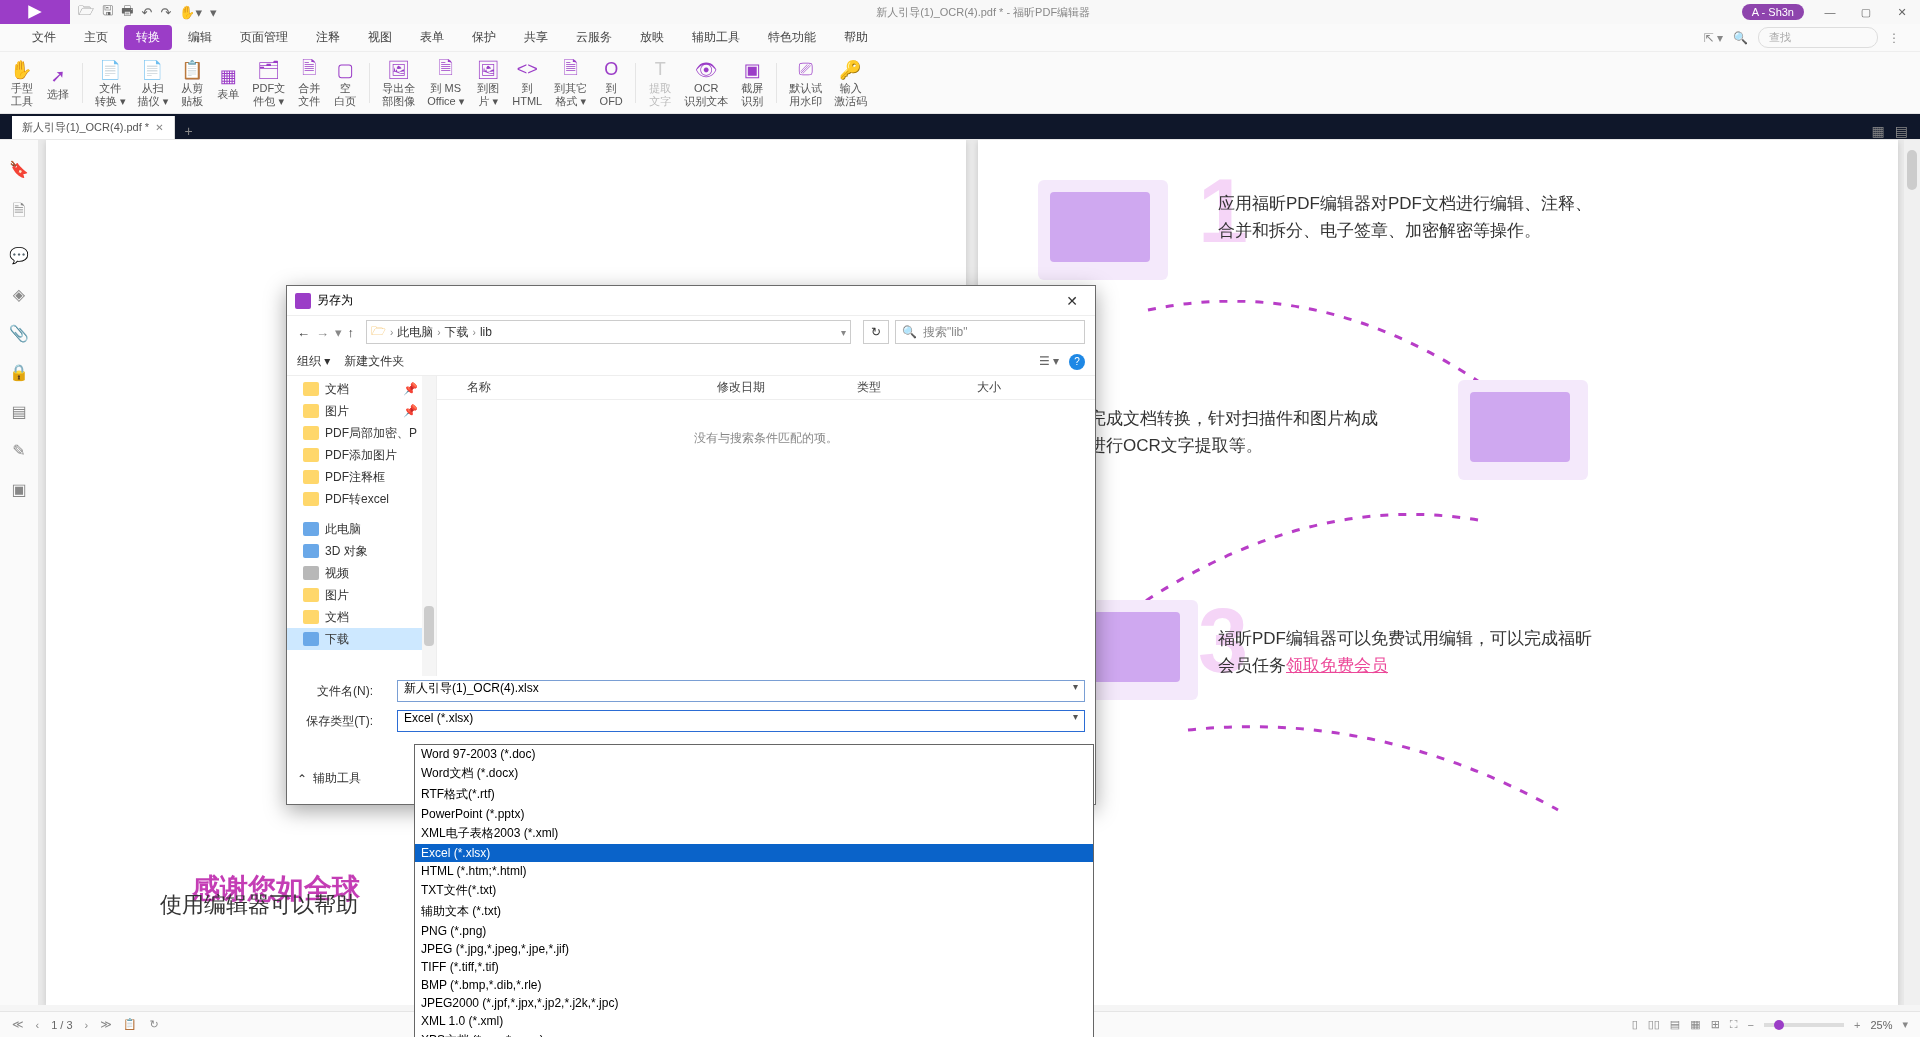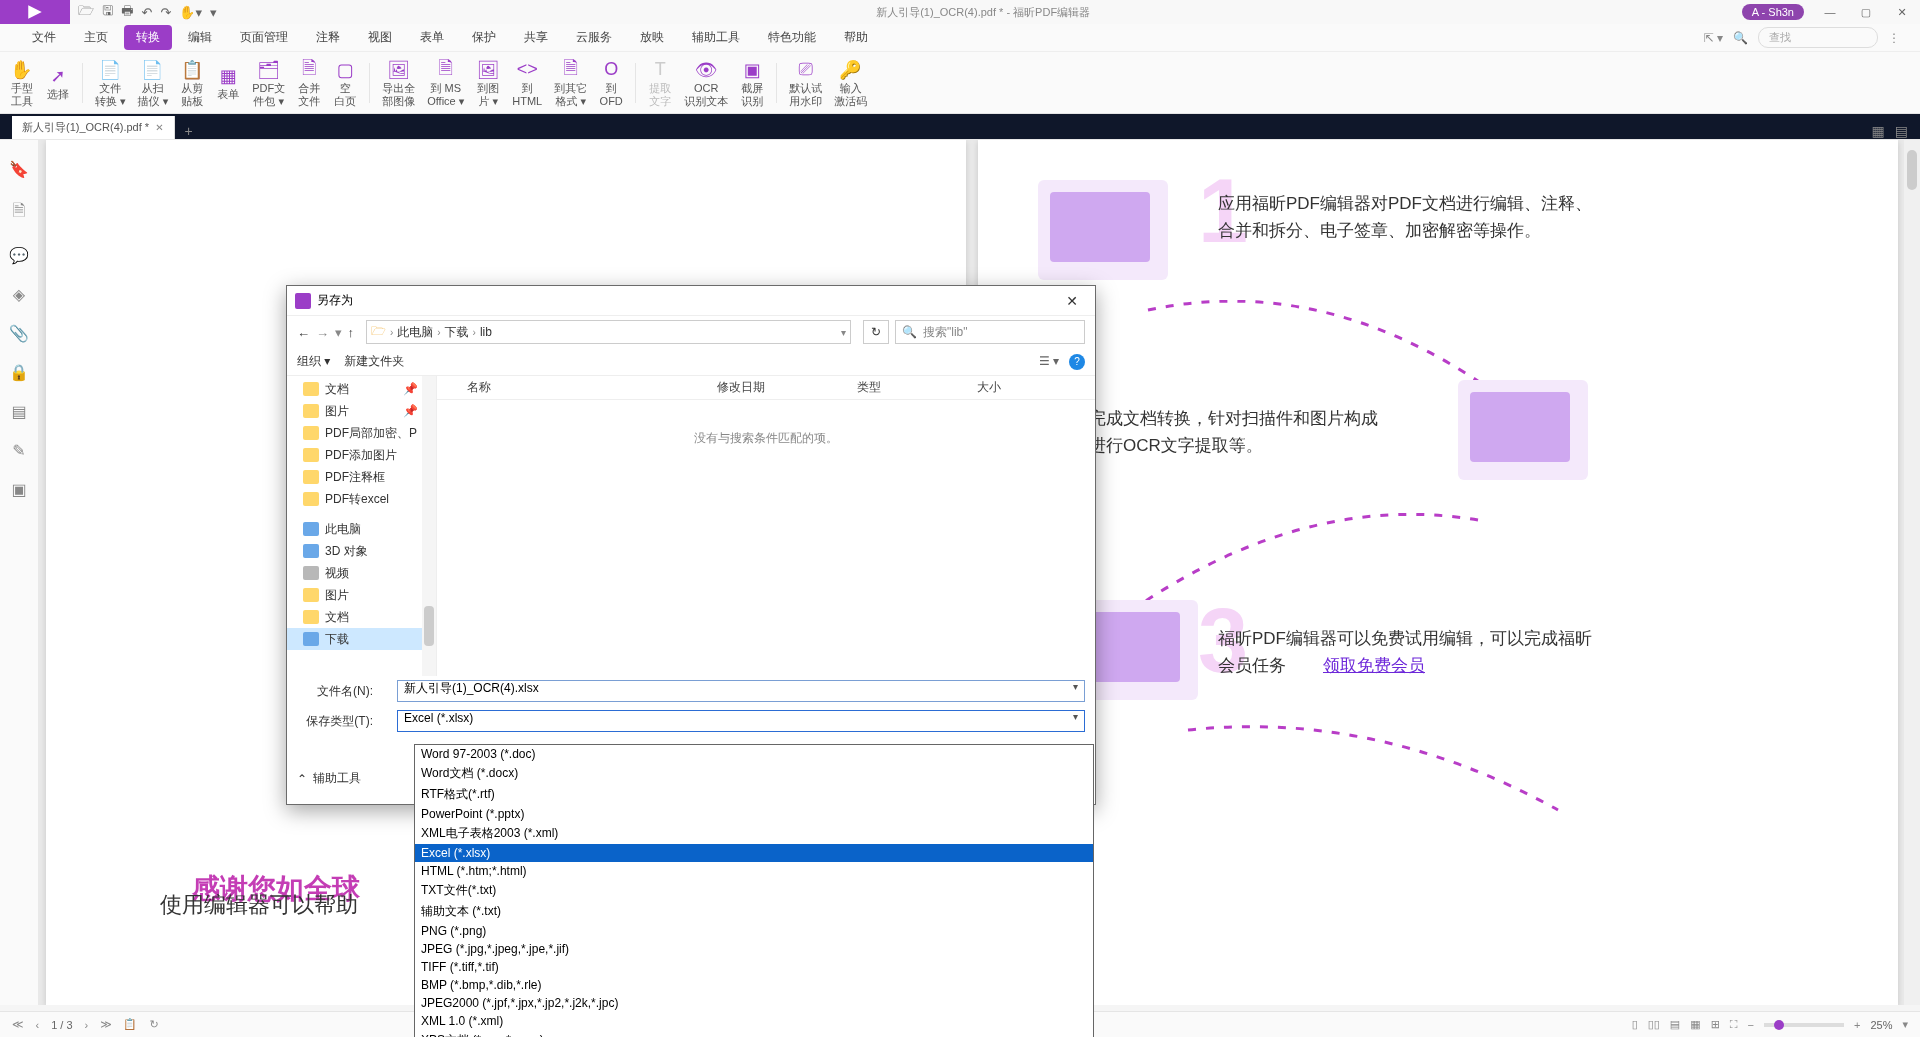--- a/index.html
+++ b/index.html
@@ -49,21 +49,21 @@
 .page2 { left: 940px; top: 0; width: 920px; height: 865px; padding: 30px 50px 30px 50px; }
 
 .page1 .thanks { position: absolute; left: 146px; top: 718px; color: #c43db5; font-size: 28px; font-weight: 600; margin-top: 12px; }
 .page1 .thanks-sub { position: absolute; left: 114px; top: 750px; color: #333; font-size: 22px; }
 
 .page2 .bignum { position: absolute; font-size: 90px; font-weight: 700; color: #f5d5f7; }
 .page2 .card { position: absolute; }
 .page2 .card .illus { width: 130px; height: 100px; background: #f4e9fb; border-radius: 6px; position: relative; }
 .page2 .card .illus::before { content:""; position:absolute; left:12px; top:12px; width:100px; height:70px; background:#cfa8f0; border-radius:4px; }
 .page2 .txt { position: absolute; font-size: 17px; color: #333; line-height: 1.6; width: 380px; }
-.page2 .link { color: #6d28d9; text-decoration: underline; margin-left: 37px; }
+.page2 .link { color: #ec4899; text-decoration: underline; }
 .page2 svg.arrow-path { position:absolute; pointer-events:none; }
 
 .scrollbar { position: absolute; right: 0; top: 0; width: 16px; height: 865px; background: #f0f0f0; }
 .scrollbar .thumb { position: absolute; top: 10px; left: 3px; width: 10px; height: 40px; background: #ccc; border-radius: 5px; }
 
 
 .status-bar { position: absolute; bottom: 0; left: 0; right: 0; height: 26px; background: #fafafa; border-top: 1px solid #e5e5e5; display: flex; align-items: center; padding: 0 12px; font-size: 11px; color: #666; gap: 12px; }
 .status-bar .sp { color: #888; cursor: pointer; }
 .status-bar .right { margin-left: auto; display: flex; align-items: center; gap: 10px; }
 

